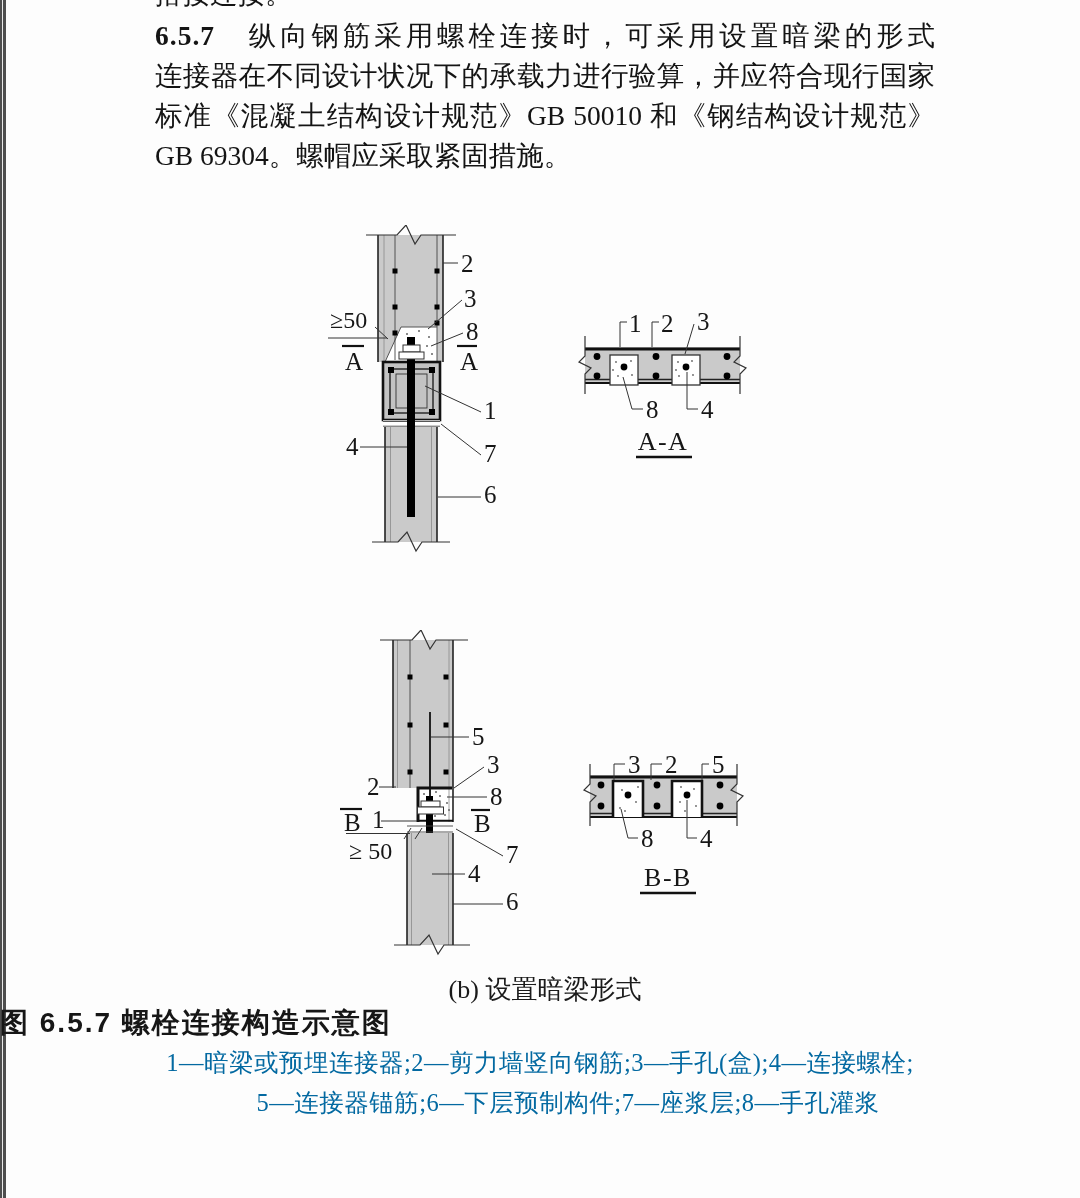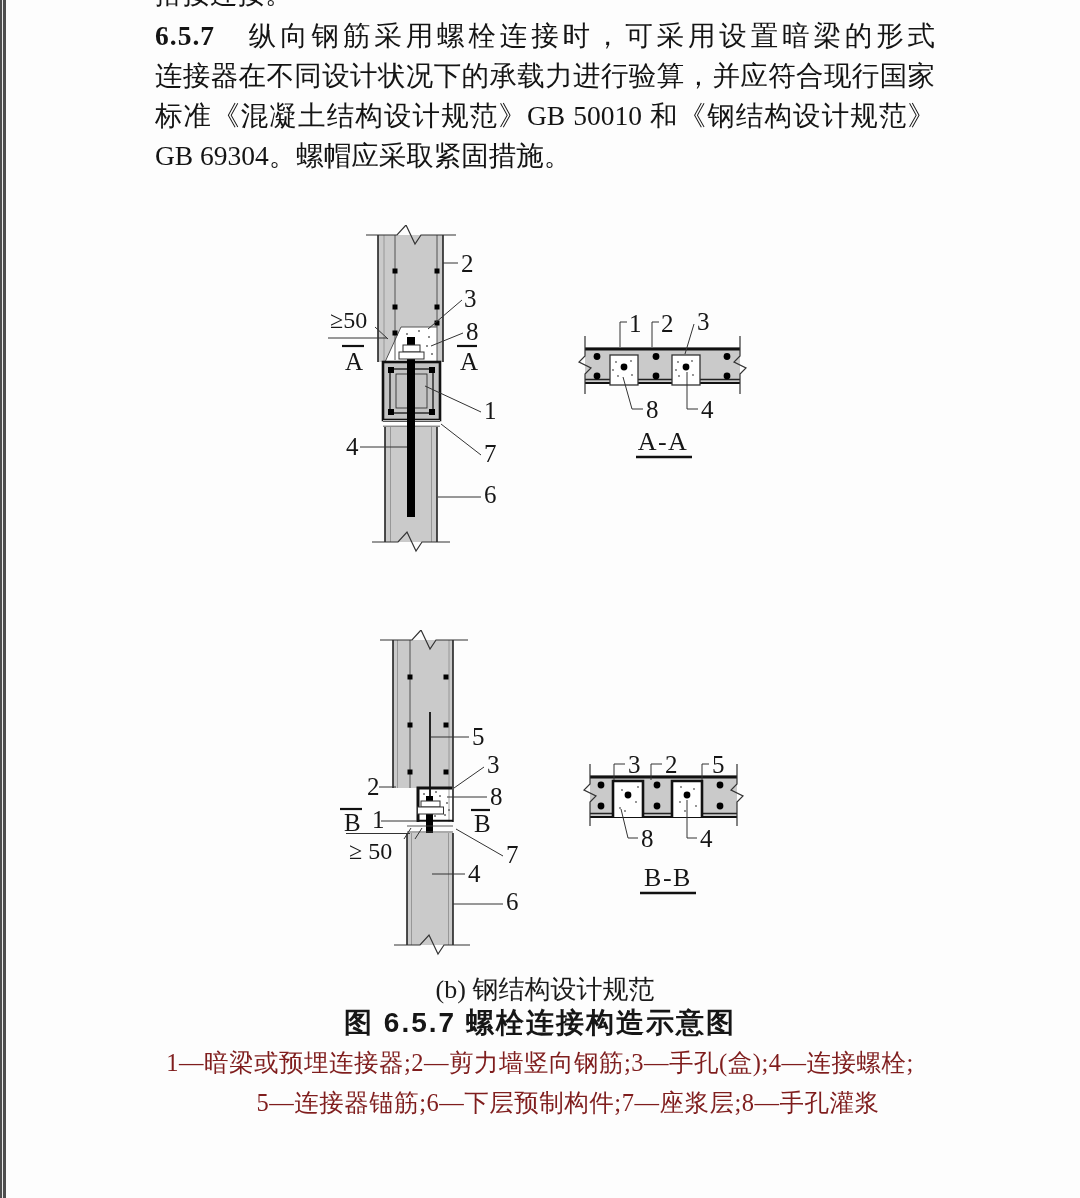--- a/index.html
+++ b/index.html
@@ -14,23 +14,23 @@
   #clip-wrap .inner{display:block;margin-top:-22px;font-size:27.5px;line-height:32px;}
   
   #clause{left:155px;top:16px;width:780px;}
   .clause-line{font-size:27.5px;line-height:40px;height:40px;text-align:justify;text-align-last:justify;white-space:nowrap;}
   .clause-line.last{text-align-last:left;}
   .clause-num{font-weight:bold;margin-right:30px;letter-spacing:1px;}
   
   .subcap{font-size:26px;text-align:center;color:#1a1a1a;}
   #cap-a{left:330px;top:578px;width:430px;}
   #cap-b{left:330px;top:972px;width:430px;}
-  #fig-cap{left:0;top:1004px;width:1080px;text-align:center;font-family:"Liberation Sans","DejaVu Sans",sans-serif;
+  #fig-cap{left:0;top:1004px;width:1080px;font-family:"Liberation Sans","DejaVu Sans",sans-serif;
            font-weight:bold;font-size:28px;letter-spacing:2px;color:#161616;}
-  .legend{left:0;width:1080px;text-align:center;font-size:24.5px;color:#7f1d1d;letter-spacing:0.5px;}
+  .legend{left:0;width:1080px;text-align:center;font-size:24.5px;color:#0369a1;letter-spacing:0.5px;}
   #legend1{top:1046px;} #legend2{top:1086px;padding-left:28px;}
   
   #footer{left:730px;top:1134px;width:220px;text-align:center;font-size:28px;}
   #footer .dash{color:#8a8a8a;margin:0 16px;}
   #footer .num{color:#3c3c3c;letter-spacing:2px;}
   
   svg text{font-family:"Liberation Serif","DejaVu Serif",serif;fill:#161616;}
   .lbl{font-size:25px;}
   .dim{font-size:24px;}
   .sect{font-size:26px;letter-spacing:1.5px;}
@@ -330,20 +330,20 @@
       <text class="lbl" x="412" y="143">5</text>
       <polyline class="ldr" points="338,208 328,208 321,179"></polyline>
       <text class="lbl" x="341" y="217">8</text>
       <polyline class="ldr" points="397,208 387,208 387,170"></polyline>
       <text class="lbl" x="400" y="217">4</text>
       <text class="sect" x="368" y="256" text-anchor="middle">B-B</text>
       <line x1="340" y1="263" x2="396" y2="263" stroke="#111" stroke-width="2.6"></line>
     </g>
   </svg>
 
-  <div class="abs subcap" id="cap-b">(b) 钢结构设计规范</div>
+  <div class="abs subcap" id="cap-b">(b) 设置暗梁形式</div>
 
   <div class="abs" id="fig-cap">图 6.5.7  螺栓连接构造示意图</div>
   <div class="abs legend" id="legend1">1—暗梁或预埋连接器;2—剪力墙竖向钢筋;3—手孔(盒);4—连接螺栓;</div>
   <div class="abs legend" id="legend2">5—连接器锚筋;6—下层预制构件;7—座浆层;8—手孔灌浆</div>
 
 
 </div>
 
 </body></html>

